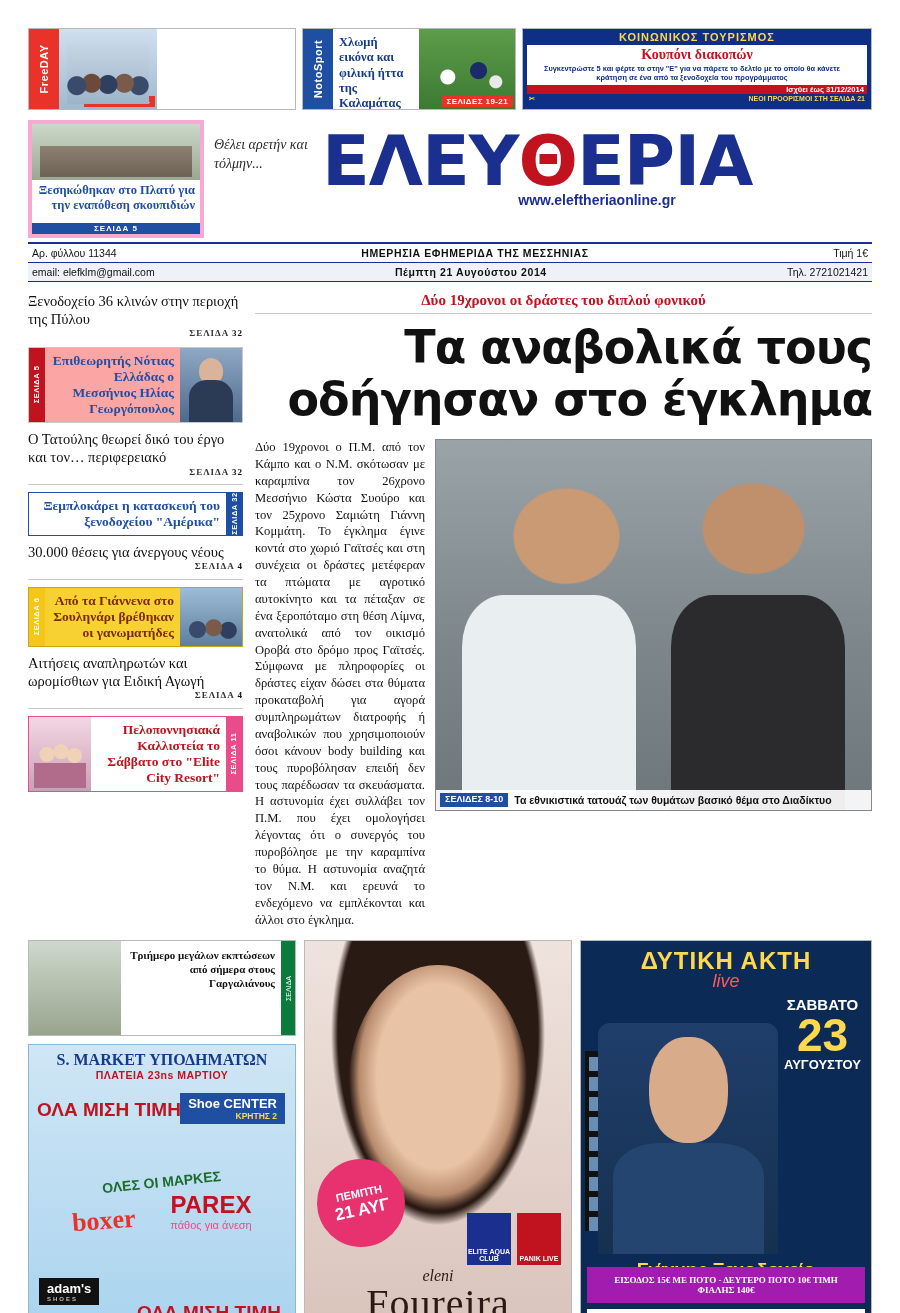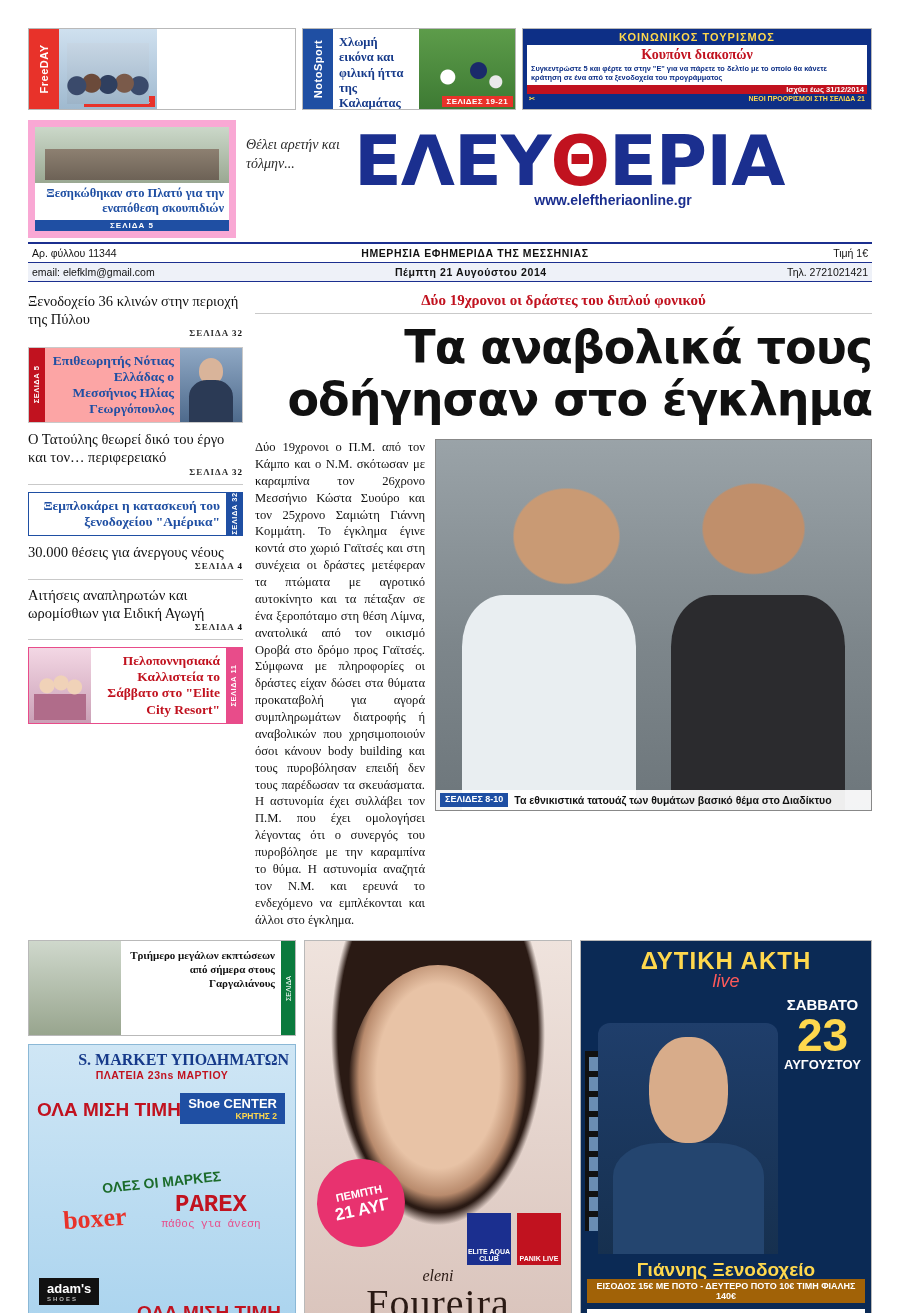--- a/index.html
+++ b/index.html
@@ -46,27 +46,27 @@
     content:""; position:absolute; inset:0;
     background:
       radial-gradient(circle at 30% 60%, #ffffff 0 7px, transparent 8px),
       radial-gradient(circle at 62% 52%, #1a2a6a 0 8px, transparent 9px),
       radial-gradient(circle at 80% 66%, #e9e9e9 0 6px, transparent 7px);
   }
   .ts3 { flex:1; background:#0d2f86; color:#fff; padding:2px 4px; }
   .ts3 .kt { text-align:center; font-size:11px; color:#ffd84d; font-weight:bold; letter-spacing:1px; }
   .ts3 .kbox { background:#fff; color:#0d2f86; margin:2px 0 0 0; padding:2px 4px; }
   .ts3 .kbox h4 { margin:0; text-align:center; color:#c1121f; font-size:14px; font-family:"Liberation Serif", serif; }
-  .ts3 .kbox p { margin:1px 10px 0 0; font-size:7.4px; line-height:1.25; color:#0d2f86; font-weight:bold; }
+  .ts3 .kbox p { margin:1px 10px 0 0; font-size:7.4px; line-height:1.25; text-align:center; color:#0d2f86; font-weight:bold; }
   .ts3 .kfoot { display:flex; justify-content:space-between; font-size:7px; color:#ffd84d; padding:1px 2px 0 2px; font-weight:bold;}
   .ts3 .kdate { background:#c1121f; color:#fff; font-size:7.6px; text-align:right; padding:0 3px; font-weight:bold;}
 
   
   .masthead { display:flex; margin-top:10px; height:118px; }
-  .mh-promo { width:208px; border:7px solid #f9a8d4; display:flex; flex-direction:column; }
+  .mh-promo { width:176px; border:4px solid #f9a8d4; display:flex; flex-direction:column; }
   .mh-promo .ph { height:56px; background:linear-gradient(#cbd8c9,#9aa892); position:relative; }
   .mh-promo .ph::after{content:""; position:absolute; inset:40% 5% 5% 5%; background:linear-gradient(#8d8071,#6d6256);}
   .mh-promo .pt { flex:1; color:#1f4fa3; font-weight:bold; font-size:12.5px; line-height:1.18; text-align:right; padding:3px 5px 0 3px; font-family:"Liberation Serif", serif;}
   .mh-promo .pg { background:#1f4fa3; color:#fff; font-size:8px; text-align:center; padding:1px; letter-spacing:1px; font-weight:bold;}
   .mh-motto { width:118px; padding:16px 6px 0 10px; font-family:"Liberation Serif", serif; font-style:italic; color:#2a2a2a; font-size:14px; line-height:1.35; }
   .mh-logo { flex:1; position:relative; }
   .logo-text {
     font-family:"DejaVu Sans", sans-serif; font-weight:bold; font-size:70px; line-height:1;
     color:#1b2f8f; letter-spacing:-1px; margin-top:6px;
   }
@@ -150,29 +150,29 @@
   
   .bottom { display:flex; gap:8px; margin-top:12px; height:400px; }
   .bcol1 { width:268px; display:flex; flex-direction:column; gap:8px; }
   .ad-trim { height:96px; border:1px solid #b9b9b9; display:flex; }
   .ad-trim .pic { width:92px; background:linear-gradient(#cfd8cc,#98a58e); }
   .ad-trim .txt { flex:1; padding:8px 6px; text-align:right; font-family:"Liberation Serif", serif; font-weight:bold; font-size:11px; line-height:1.25; color:#111;}
   .ad-trim .side { width:14px; background:#0a7a3d; color:#fff; font-size:7px; display:flex; align-items:center; justify-content:center;}
   .ad-trim .side span{ transform:rotate(-90deg); white-space:nowrap;}
 
   .ad-smarket { flex:1; background:linear-gradient(#cfe6f5,#a9d3ee); border:1px solid #8bb8d6; position:relative; padding:6px; }
-  .sm-title { text-align:right; color:#163a8a; font-weight:bold; font-size:16px; font-family:"Liberation Serif", serif;}
+  .sm-title { text-align:center; color:#163a8a; font-weight:bold; font-size:16px; font-family:"Liberation Serif", serif;}
   .sm-sub { text-align:center; color:#c1121f; font-weight:bold; font-size:10.5px; letter-spacing:.5px;}
   .sm-left { position:absolute; left:8px; top:54px; color:#c1121f; font-weight:bold; font-size:19px; line-height:1.15;}
   .sm-shoe { position:absolute; right:10px; top:48px; background:#1f4fa3; color:#fff; font-weight:bold; font-size:13px; padding:3px 8px;}
   .sm-shoe small{ display:block; color:#ffd84d; font-size:8.5px; text-align:right;}
   .sm-brands { position:absolute; left:0; right:0; top:128px; text-align:center;}
   .sm-brands .oles { color:#1b6b2a; font-weight:bold; font-size:14px; transform:rotate(-6deg); display:inline-block;}
   .sm-boxer { color:#e8322a; font-weight:bold; font-size:26px; font-family:"Liberation Serif", serif; display:inline-block; transform:rotate(-4deg); margin-right:10px;}
-  .sm-parex { color:#c1121f; font-weight:bold; font-size:24px; font-family:Liberation Mono, monospace; display:inline-block;margin-left:20px;}
+  .sm-parex { color:#c1121f; font-weight:bold; font-size:24px; font-family:Liberation Sans, sans-serif; display:inline-block;margin-left:20px;}
   .sm-parex small{ display:block; color:#e84c8a; font-size:11px; font-weight:normal;}
   .sm-adams { position:absolute; left:10px; bottom:34px; background:#111; color:#fff; font-weight:bold; font-size:13px; padding:3px 8px;}
   .sm-adams small{ display:block; font-size:6px; color:#bbb; letter-spacing:2px;}
   .sm-bottom { position:absolute; right:14px; bottom:16px; color:#c1121f; font-weight:bold; font-size:19px; line-height:1.15; text-align:center;}
 
   .bcol2 { width:268px; border:1px solid #b9b9b9; background:linear-gradient(#efe3dd,#d9c3bb); position:relative; overflow:hidden;}
   .f-face { position:absolute; left:16%; top:6%; width:68%; height:62%;
      background:radial-gradient(ellipse at 50% 45%, #e8c3a6 0 48%, #b98b6d 62%, transparent 70%); border-radius:50%;}
   .f-hair { position:absolute; left:4%; top:0; width:92%; height:78%; background:radial-gradient(ellipse at 50% 30%, #2a1a14 0 58%, transparent 62%); }
   .f-badge { position:absolute; left:12px; bottom:92px; width:88px; height:88px; border-radius:50%;
@@ -193,21 +193,21 @@
   .d-live { text-align:center; color:#ff5a5a; font-style:italic; font-size:18px; margin-top:-4px;}
   .d-date { position:absolute; right:10px; top:56px; text-align:center; color:#fff; font-weight:bold; line-height:1;}
   .d-date .d1{font-size:15px;} .d-date .d2{font-size:46px; color:#ffd84d;} .d-date .d3{font-size:13px;}
   .d-man { position:absolute; left:6%; top:82px; width:62%; height:58%;
      background:linear-gradient(#1f3e6b,#16304f); border-radius:12px 12px 0 0; }
   .d-man::before{content:""; position:absolute; left:28%; top:6%; width:44%; height:46%; background:#d8ac8a; border-radius:46%;}
   .d-man::after{content:""; position:absolute; left:8%; bottom:0; width:84%; height:48%; background:#24456f; border-radius:30% 30% 0 0;}
   .d-filmstrip { position:absolute; left:4px; top:110px; width:26px; height:180px; background:#111; }
   .d-filmstrip i { display:block; width:18px; height:14px; margin:6px auto; background:#6a8db3;}
   .d-artist { position:absolute; left:0; right:0; bottom:58px; text-align:center; color:#ffd84d; font-weight:bold; font-size:19px;}
-  .d-price { position:absolute; left:6px; right:6px; bottom:36px; background:#a16207; color:#fff; font-size:9px; font-weight:bold; text-align:center; padding:2px;}
+  .d-price { position:absolute; left:6px; right:6px; bottom:36px; background:#a21caf; color:#fff; font-size:9px; font-weight:bold; text-align:center; padding:8px;font-family:Liberation Serif, serif;}
   .d-phone { position:absolute; left:6px; right:6px; bottom:14px; background:#fff; color:#0b2a55; font-size:10.5px; font-weight:bold; text-align:center; padding:2px;}
 </style>
 </head>
 <body>
 
 <div class="page">
 
   <div class="topstrip">
     <div class="ts-box ts1">
       <div class="ts-flag">
@@ -308,20 +308,27 @@
 
       <div class="lnews">
         <div>30.000 θέσεις για άνεργους νέους</div>
         <div class="pg">
           <span>ΣΕΛΙΔΑ</span>
           <b>4</b>
         </div>
       </div>
       <div class="hr"></div>
 
+      <div class="lbox box-giannena">
+        <div class="side yellowbg">
+            <span>ΣΕΛΙΔΑ 6</span>
+          </div>
+        <div class="txt">Από τα Γιάννενα στο Σουληνάρι βρέθηκαν οι γανωματήδες</div>
+        <div class="pic pic-group"></div>
+      </div>
 
       <div class="lnews">
         <div>Αιτήσεις αναπληρωτών και ωρομίσθιων για Ειδική Αγωγή</div>
         <div class="pg">
           <span>ΣΕΛΙΔΑ</span>
           <b>4</b>
         </div>
       </div>
       <div class="hr"></div>
 

